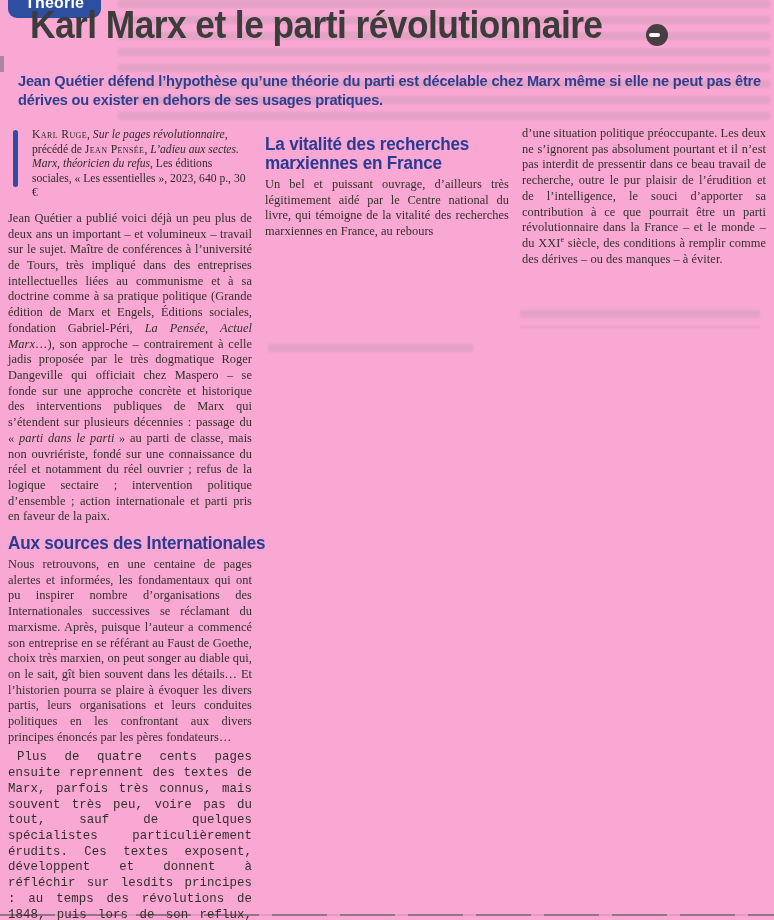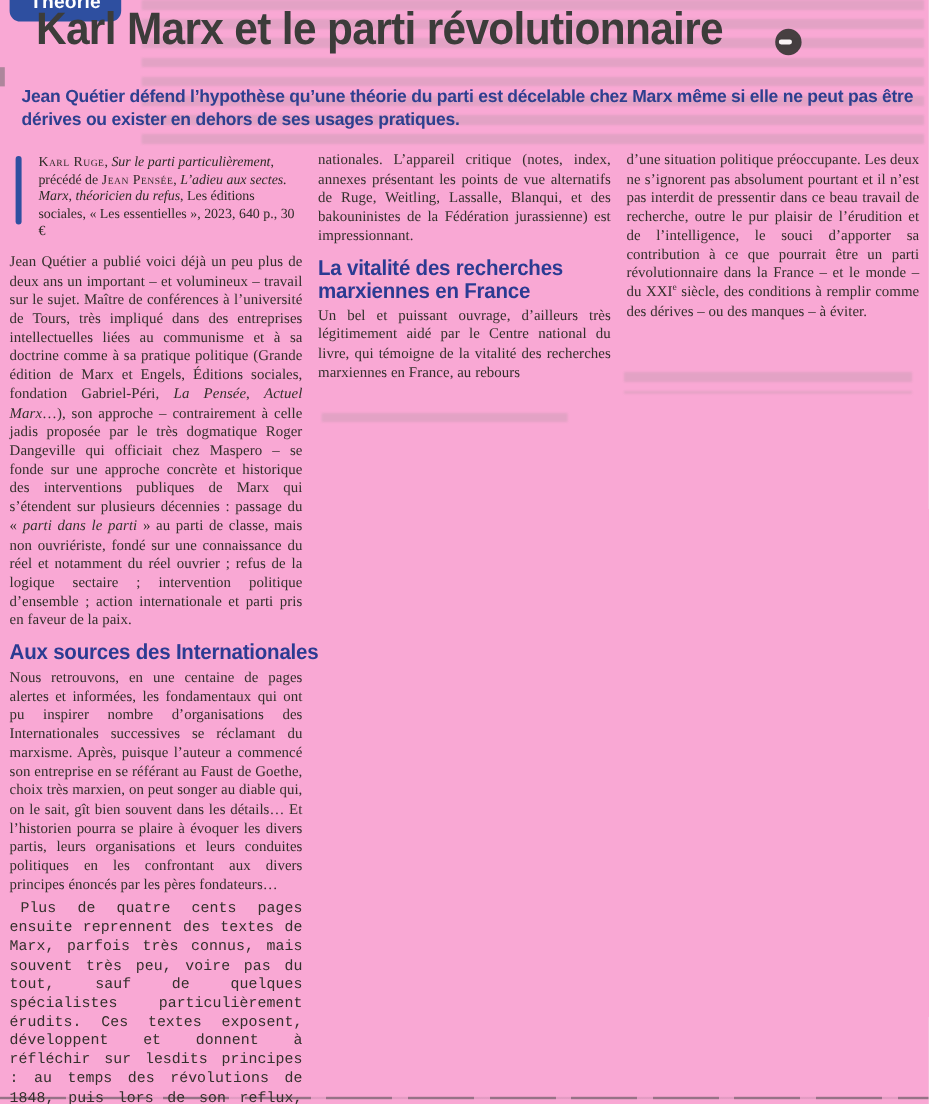--- a/index.html
+++ b/index.html
@@ -137,30 +137,29 @@
     </div>
     <h1 class="title">Karl Marx et le parti révolutionnaire</h1>
     <p class="standfirst">Jean Quétier défend l’hypothèse qu’une théorie du parti est décelable chez Marx même si elle ne peut pas être dérives ou exister en dehors de ses usages pratiques.</p>
   </div>
 
   <div class="columns">
 
     <div class="col">
       <div class="ref">
         <span class="refbar"></span>
-        <p class="reftext"><span class="sc">Karl Ruge</span><span>, </span><span class="it">Sur le parti particulièrement</span><span>, précédé de </span><span class="sc">Jean Pensée</span><span>, </span><span class="it">L’adieu aux sectes. Marx, théoricien du refus</span><span>, Les éditions sociales, « Les essentielles », 2023, 640 p., 30 €</span></p>
+        <p class="reftext"><span class="sc">Karl Ruge</span><span>, </span><span class="it">Sur le pages révolutionnaire</span><span>, précédé de </span><span class="sc">Jean Pensée</span><span>, </span><span class="it">L’adieu aux sectes. Marx, théoricien du refus</span><span>, Les éditions sociales, « Les essentielles », 2023, 640 p., 30 €</span></p>
       </div>
       <p class="body"><span>Jean Quétier a publié voici déjà un peu plus de deux ans un important – et volumineux – travail sur le sujet. Maître de conférences à l’université de Tours, très impliqué dans des entreprises intellectuelles liées au communisme et à sa doctrine comme à sa pratique politique (Grande édition de Marx et Engels, Éditions sociales, fondation Gabriel-Péri, </span><span class="it">La Pensée</span><span>, </span><span class="it">Actuel Marx</span><span>…), son approche – contrairement à celle jadis proposée par le très dogmatique Roger Dangeville qui officiait chez Maspero – se fonde sur une approche concrète et historique des interventions publiques de Marx qui s’étendent sur plusieurs décennies : passage du « </span><span class="it">parti dans le parti</span><span> » au parti de classe, mais non ouvriériste, fondé sur une connaissance du réel et notamment du réel ouvrier ; refus de la logique sectaire ; intervention politique d’ensemble ; action internationale et parti pris en faveur de la paix.</span></p>
       <h2 class="sechead">Aux sources des Internationales</h2>
       <p class="body">Nous retrouvons, en une centaine de pages alertes et informées, les fondamentaux qui ont pu inspirer nombre d’organisations des Internationales successives se réclamant du marxisme. Après, puisque l’auteur a commencé son entreprise en se référant au Faust de Goethe, choix très marxien, on peut songer au diable qui, on le sait, gît bien souvent dans les détails… Et l’historien pourra se plaire à évoquer les divers partis, leurs organisations et leurs conduites politiques en les confrontant aux divers principes énoncés par les pères fondateurs…</p>
       <p class="body indent">Plus de quatre cents pages ensuite reprennent des textes de Marx, parfois très connus, mais souvent très peu, voire pas du tout, sauf de quelques spécialistes particulièrement érudits. Ces textes exposent, développent et donnent à réfléchir sur lesdits principes : au temps des révolutions de 1848, puis lors de son reflux, avant celui de l’Association internationale des travailleurs et de ses sections</p>
     </div>
 
     <div class="col">
-      <p class="body">nationales. L’appareil critique (notes, index, annexes présentant les points de vue alternatifs de Ruge, Weitling, Lassalle, Blanqui, et des bakouninistes de la Fédération jurassienne) est impressionnant.</p>
       <h2 class="sechead wrap">La vitalité des recherches marxiennes en France</h2>
       <p class="body">Un bel et puissant ouvrage, d’ailleurs très légitimement aidé par le Centre national du livre, qui témoigne de la vitalité des recherches marxiennes en France, au rebours</p>
     </div>
 
     <div class="col">
       <p class="body"><span>d’une situation politique préoccupante. Les deux ne s’ignorent pas absolument pourtant et il n’est pas interdit de pressentir dans ce beau travail de recherche, outre le pur plaisir de l’érudition et de l’intelligence, le souci d’apporter sa contribution à ce que pourrait être un parti révolutionnaire dans la France – et le monde – du XXI</span><sup>e</sup><span> siècle, des conditions à remplir comme des dérives – ou des manques – à éviter.</span></p>
     </div>
 
   </div>
 </div>

